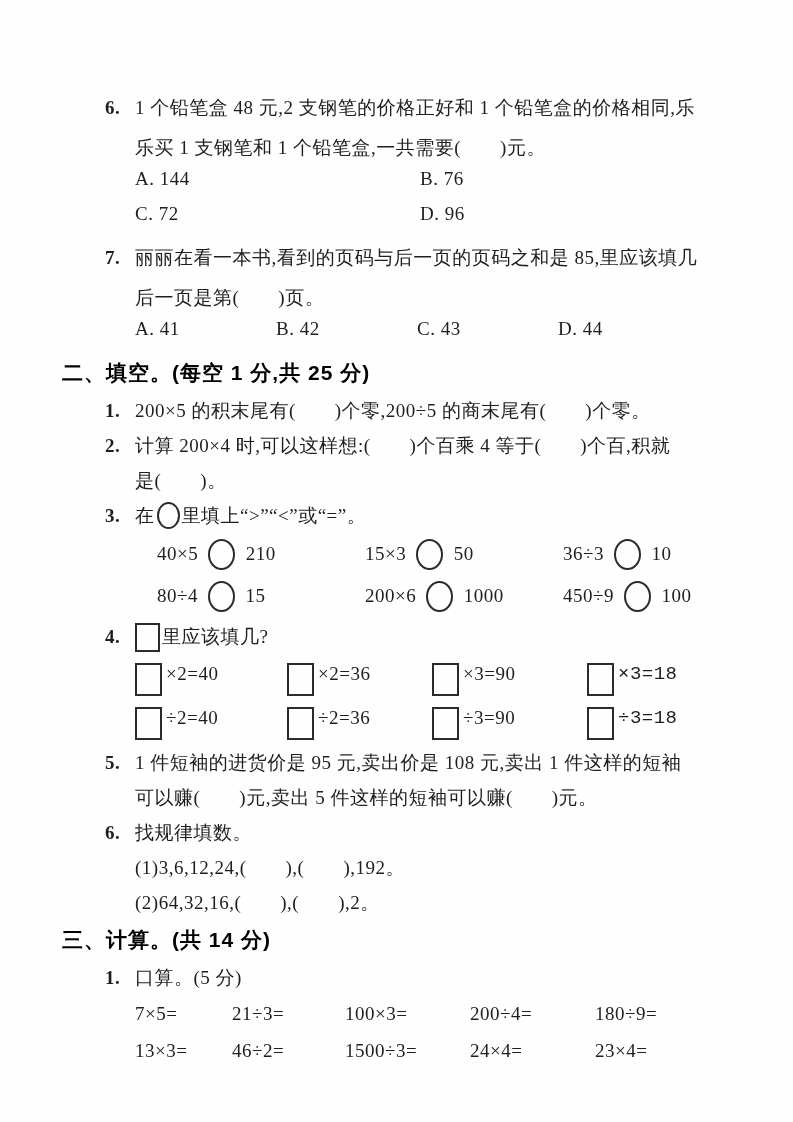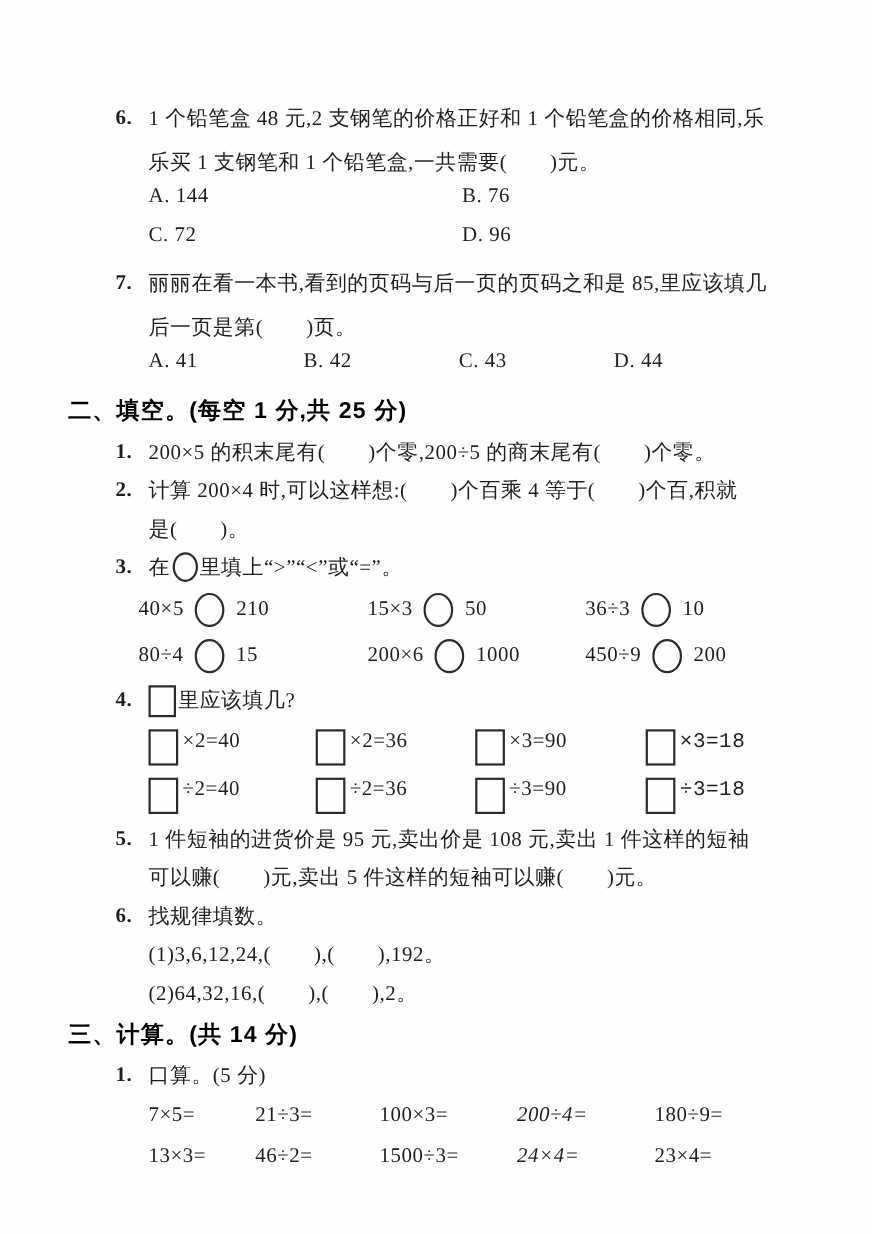--- a/index.html
+++ b/index.html
@@ -29,21 +29,21 @@
     font-family:"Liberation Sans","DejaVu Sans",sans-serif;
     font-weight:700; font-size:21px; color:#000000; letter-spacing:1px;
     margin-left:0;
   }
   
   .opt-row { display:flex; align-items:flex-start; height:35px; margin-left:73px; }
   .opt-2 .opt { flex:0 0 285px; }
   .opt-4 .opt { flex:0 0 141px; }
   .opt:last-child { flex:1 1 auto; }
   
-  .cmp-row { display:flex; align-items:center; height:42px; margin-left:64px; }
+  .cmp-row { display:flex; align-items:center; height:42px; margin-left:95px; }
   .cmp-row .cmp:nth-child(1) { flex:0 0 208px; }
   .cmp-row .cmp:nth-child(2) { flex:0 0 198px; }
   .cmp-row .cmp:nth-child(3) { flex:1 1 auto; }
   .cmp { display:flex; align-items:center; white-space:pre; }
   .circle {
     display:inline-block; width:27px; height:31px;
     border:2px solid #2b2b2b; border-radius:50%;
     margin:0 5px; flex:0 0 27px;
   }
   .circle.small { width:23px; height:27px; flex:0 0 23px; margin:0 2px; }
@@ -58,21 +58,21 @@
     display:inline-block; width:27px; height:33px;
     border:2px solid #2b2b2b; margin-right:4px; flex:0 0 27px;
     background:transparent;
   }
   .boxb.small { width:25px; height:29px; flex:0 0 25px; margin-right:2px; }
   
   .calc-row { display:flex; align-items:center; height:37px; margin-left:73px; }
   .calc-row .calc:nth-child(1) { flex:0 0 97px; }
   .calc-row .calc:nth-child(2) { flex:0 0 113px; }
   .calc-row .calc:nth-child(3) { flex:0 0 125px; }
-  .calc-row .calc:nth-child(4) { flex:0 0 125px;font-style:italic; }
+  .calc-row .calc:nth-child(4) { flex:0 0 125px; }
   .calc-row .calc:nth-child(5) { flex:1 1 auto; }
   .calc { white-space:pre; }
 </style>
 </head>
 <body>
 
 <div class="page">
 
   <div class="qblock">
     <div class="line tall indent">
@@ -153,21 +153,21 @@
       <span class="txt"> 15</span>
     </span>
     <span class="cmp">
       <span class="txt">200×6 </span>
       <span class="circle"></span>
       <span class="txt"> 1000</span>
     </span>
     <span class="cmp">
       <span class="txt">450÷9 </span>
       <span class="circle"></span>
-      <span class="txt"> 200</span>
+      <span class="txt"> 100</span>
     </span>
   </div>
 
   <div class="line tall indent">
     <span class="qnum">4.</span>
     <span class="boxb small"></span>
     <span class="txt">里应该填几?</span>
   </div>
   <div class="box-row">
     <span class="beq">

